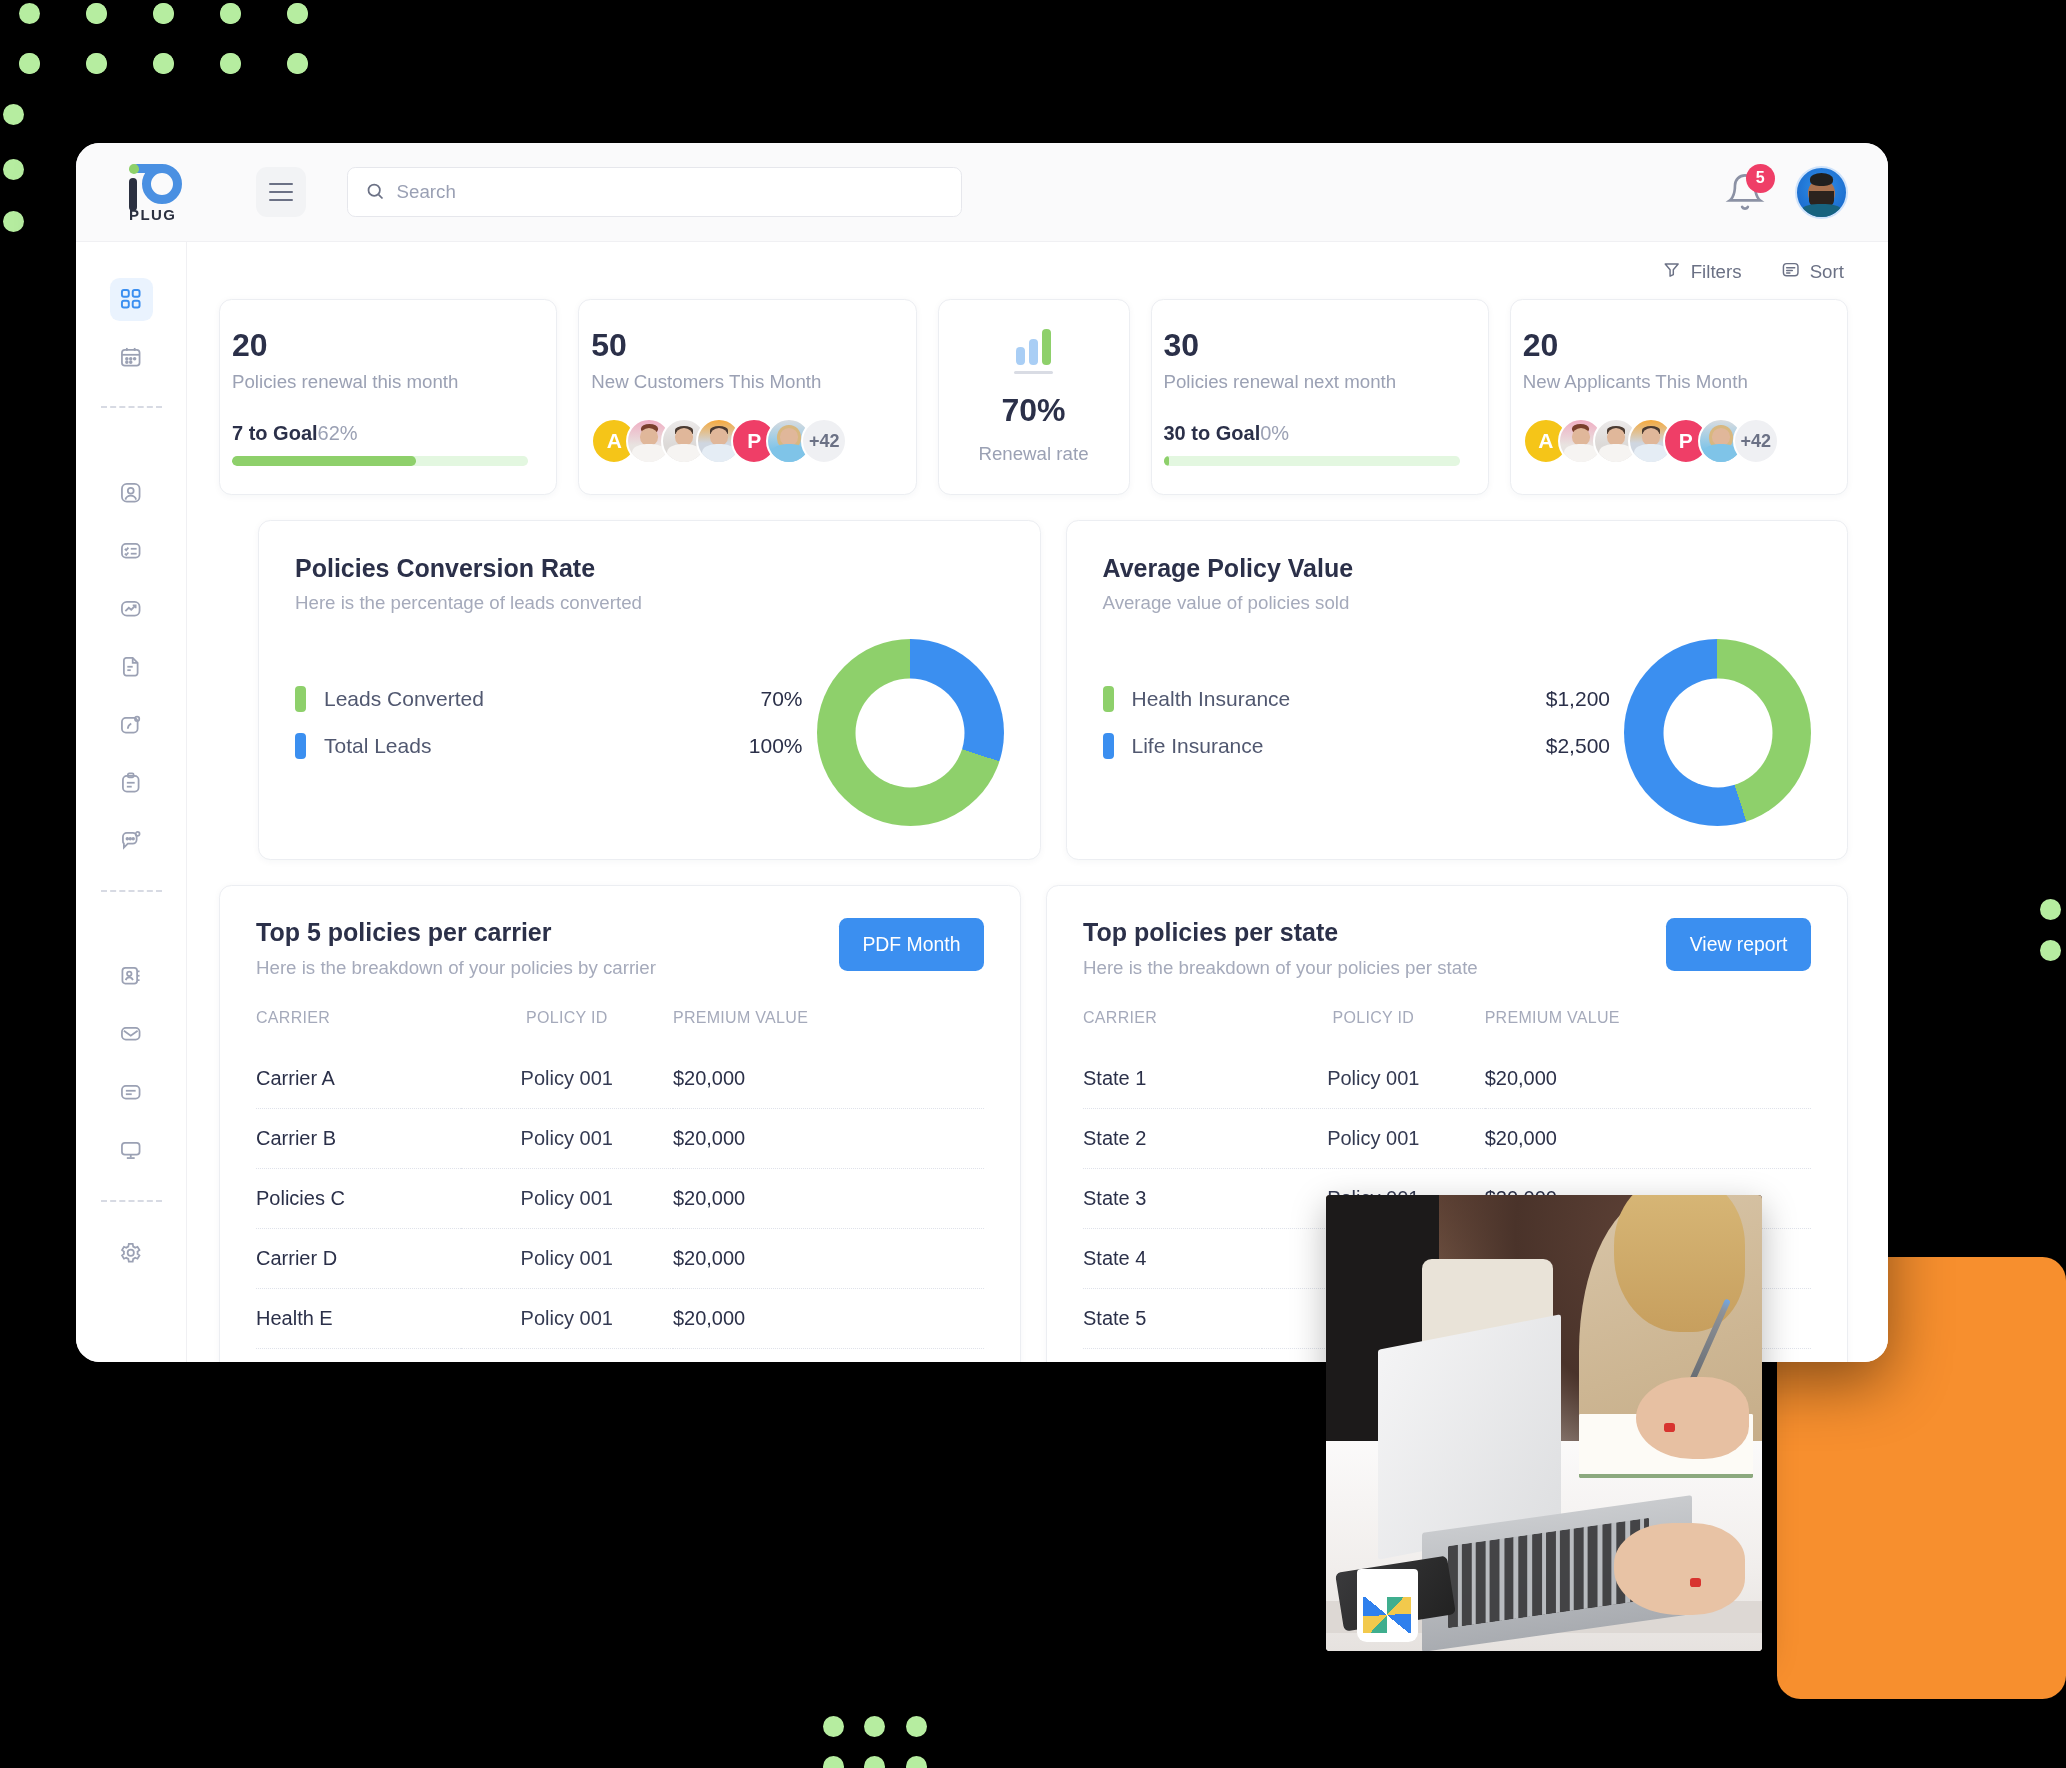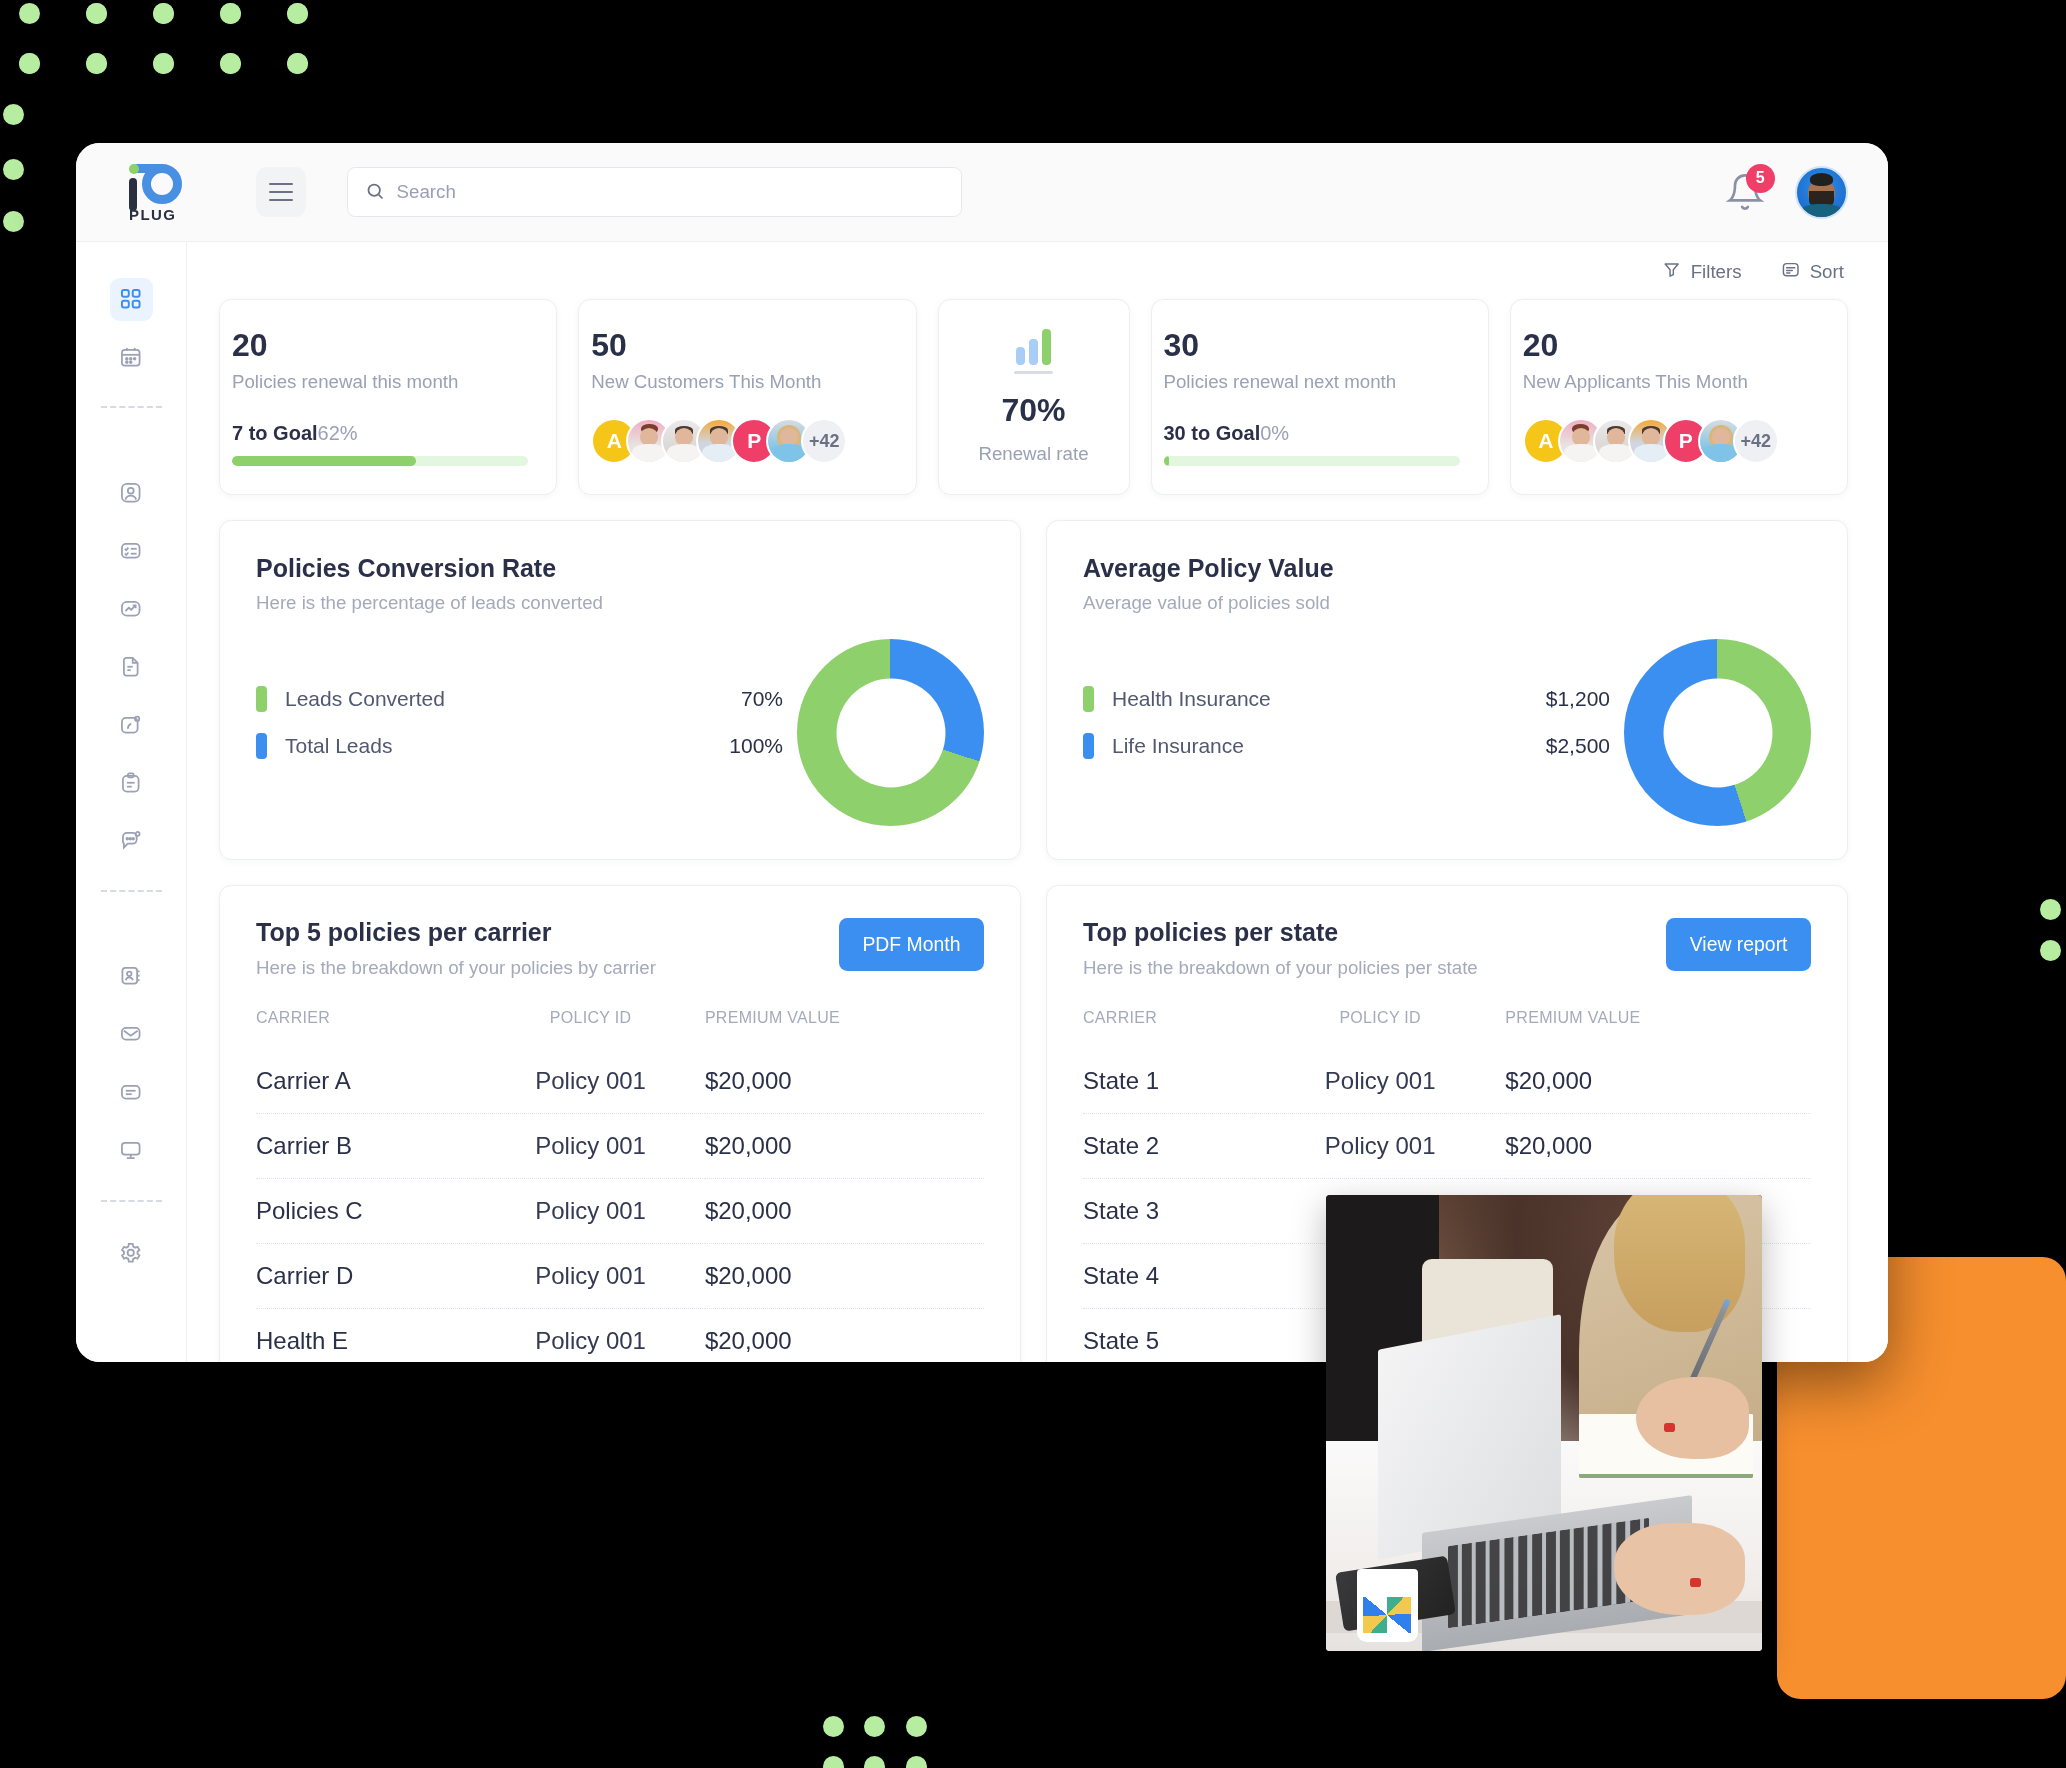--- a/index.html
+++ b/index.html
@@ -148,21 +148,21 @@
   .av.ph2 .hairx,.av.ph3 .hairx { position:absolute; left:28%; top:14%; width:44%; height:20%; border-radius:50% 50% 0 0; background:#4a3a31;}
   .av.ph4 .hairx { position:absolute; left:22%; top:12%; width:56%; height:58%; border-radius:50% 50% 42% 42%; background:#d8b77f;}
 
   .barchart-icon { display: flex; align-items: flex-end; gap: 4.8px; height: 36px; margin-bottom: 5.5px; }
   .barchart-icon i { display: block; width: 8.3px; border-radius: 4.1px; }
   .bc-underline { width: 39px; height: 3.5px; border-radius: 2.1px; background: #d9dce4; margin-bottom: 18px; }
   .big-pct { font-size: 32px; font-weight: 700; color: #2b3049; }
   .small-label { font-size: 18.7px; color: #9ba1b4; margin-top: 14px; }
 
   
-  .chart-row { display: flex; gap: 25px; margin-top: 25px; }
+  .chart-row { display: flex; gap: 25px; margin-top: 25px; margin-left: 39px; }
   .chart-card { flex: 1; padding: 33px 36px; min-height: 290px; position: relative; }
   .card-title { font-size: 25px; font-weight: 700; color: #2b3049; }
   .card-sub { font-size: 18.7px; color: #a5aabb; margin-top: 9.7px; }
   .chart-inner { display: flex; align-items: center; margin-top: 25px; }
   .legend { flex: 1; padding-right: 14px; }
   .legend-row { display: flex; align-items: center; margin-bottom: 21px; }
   .swatch { width: 11px; height: 26px; border-radius: 4.1px; margin-right: 18px; }
   .legend-name { font-size: 21px; color: #515870; }
   .legend-val { margin-left: auto; font-size: 21px; color: #2b3049; font-weight: 500; }
   .donut { width: 187px; height: 187px; border-radius: 50%; flex: 0 0 187px; position: relative; }
@@ -181,21 +181,21 @@
     font-family: "Liberation Sans", sans-serif; white-space: nowrap;
   }
   table { width: 100%; border-collapse: collapse; margin-top: 30px; }
   th {
     font-size: 16px; color: #a5aabb; font-weight: 400; letter-spacing: 0.3px;
     text-align: left; padding-bottom: 22px;
   }
   th.mid, td.mid { text-align: center; }
   th.right, td.right { }
   td {
-    font-size: 24px; color: #2b3049; padding: 18px 0;
+    font-size: 20px; color: #2b3049; padding: 18px 0;
     border-bottom: 1.4px dotted #dfe2ea;
   }
   td.mid { color: #343a52; }
   td.right { color: #2b3049; }
   tr:last-child td { border-bottom: 1.4px dotted #dfe2ea; }
 
   
   .photo-overlay {
     position: absolute; left: 1326px; top: 1195px;
     width: 436px; height: 456px; border-radius: 4.1px;

